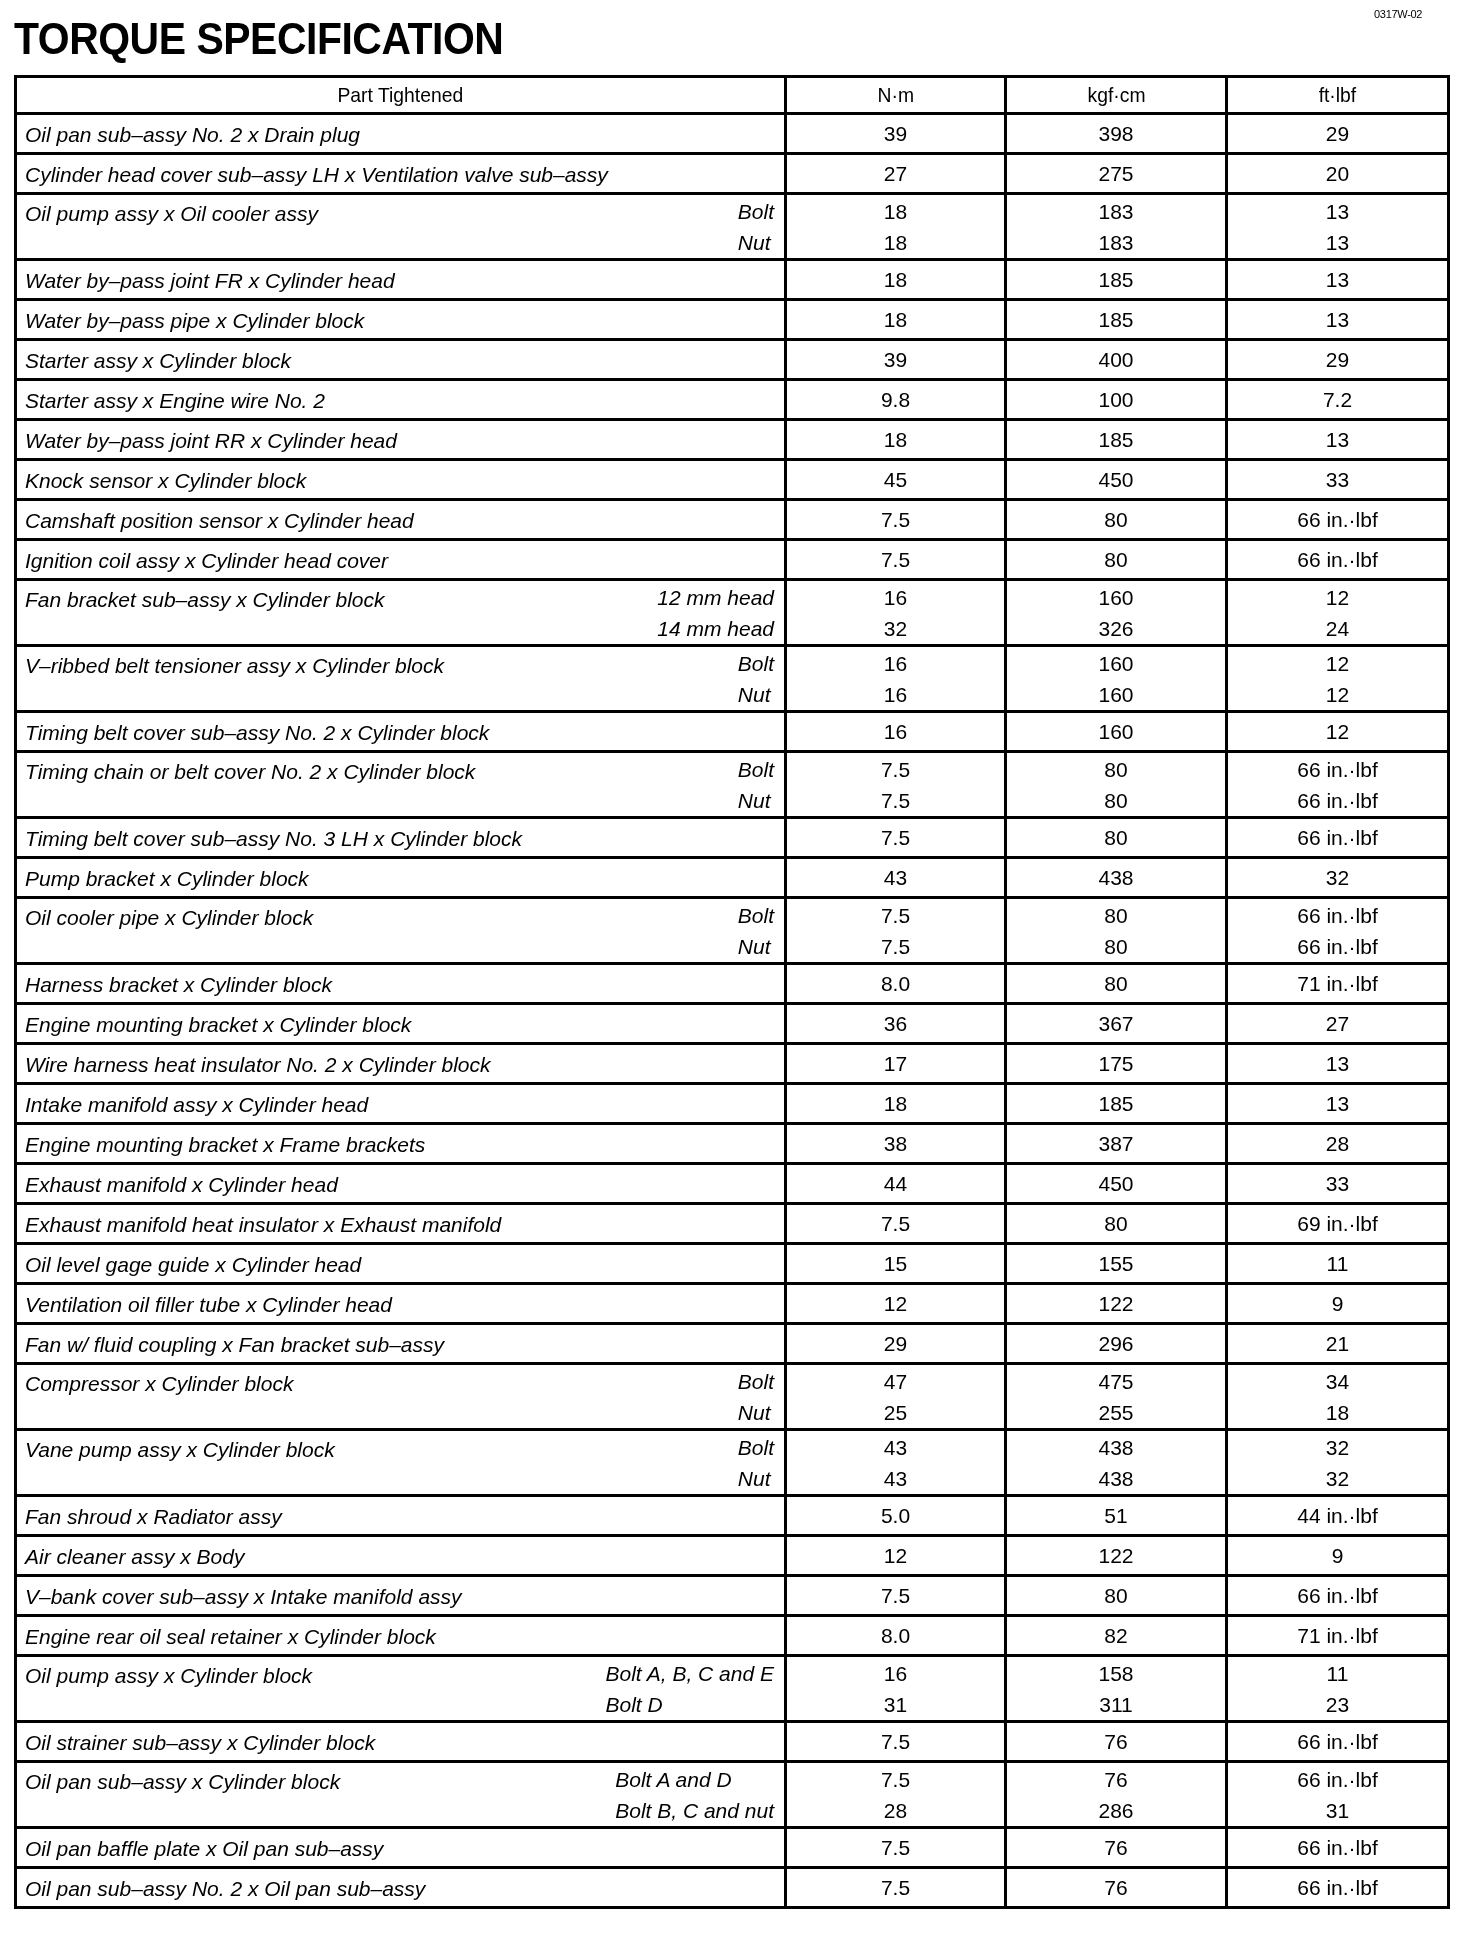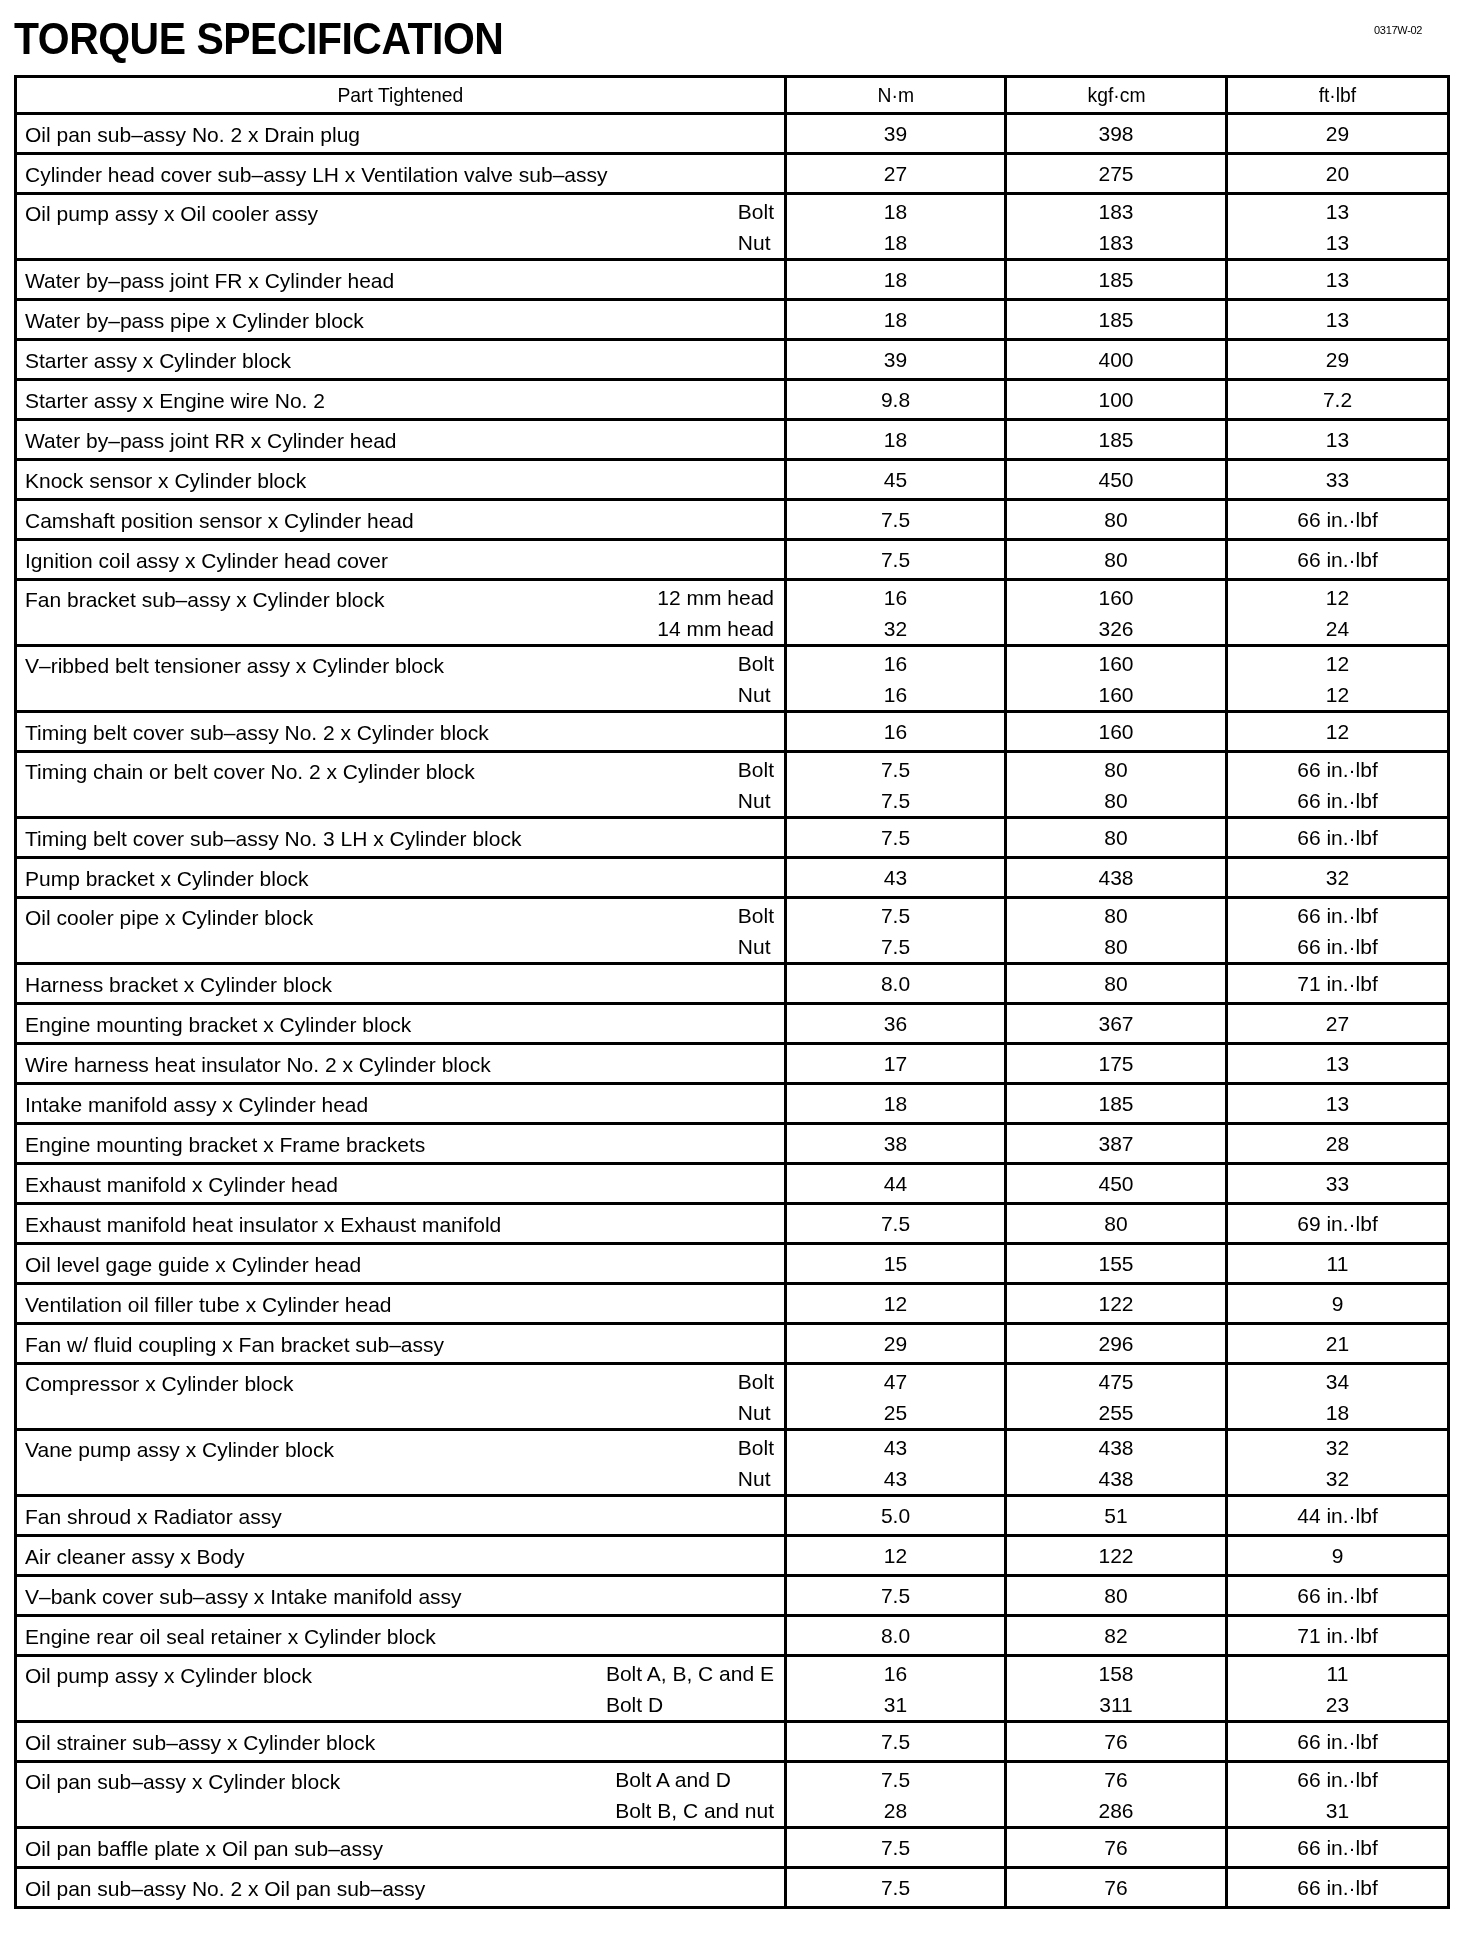--- a/index.html
+++ b/index.html
@@ -1,28 +1,28 @@
 <!DOCTYPE html>
 <html><head>
   <meta charset="utf-8">
   <style>
     html, body { margin: 0; padding: 0; background: #ffffff; }
     body { width: 1472px; height: 1956px; position: relative; font-family: "Liberation Sans", sans-serif; color: #000; }
-    .doc-code { position: absolute; top: 24px; left: 1374px; font-size: 11px; letter-spacing: -0.3px; }
+    .doc-code { position: absolute; top: 8px; left: 1374px; font-size: 11px; letter-spacing: -0.3px; }
     .title { position: absolute; top: 14px; left: 14px; font-size: 44px; font-weight: bold; letter-spacing: -0.5px; transform: scaleX(0.93); transform-origin: left top; margin: 0; }
     table.spec { position: absolute; top: 75px; left: 14px; width: 1433px; border-collapse: collapse; table-layout: fixed; }
     table.spec col.c-part { width: 770px; }
     table.spec col.c-nm { width: 220px; }
     table.spec col.c-kgf { width: 221px; }
     table.spec col.c-ft { width: 222px; }
     table.spec th, table.spec td { border: 3px solid #000; font-weight: normal; font-size: 21px; padding: 0; vertical-align: middle; }
     table.spec th { height: 34px; }
     table.spec td { height: 35px; }
     table.spec tr.multi td { height: 63px; }
-    .part-cell { display: flex; justify-content: space-between; align-items: flex-start; padding: 0 10px 0 8px; }
+    .part-cell { display: flex; justify-content: space-between; align-items: flex-start; padding: 0 10px 0 8px; font-style: italic; }
     .part-name { white-space: nowrap; padding-top: 2px; }
     .sub-list { white-space: nowrap; }
     .line { display: block; line-height: 31px; }
     tr.single .line { line-height: 35px; }
     td.num { text-align: center; }
     .txt { transform: scaleX(0.92); display: inline-block; }
   </style>
 </head>
 <body>
 

